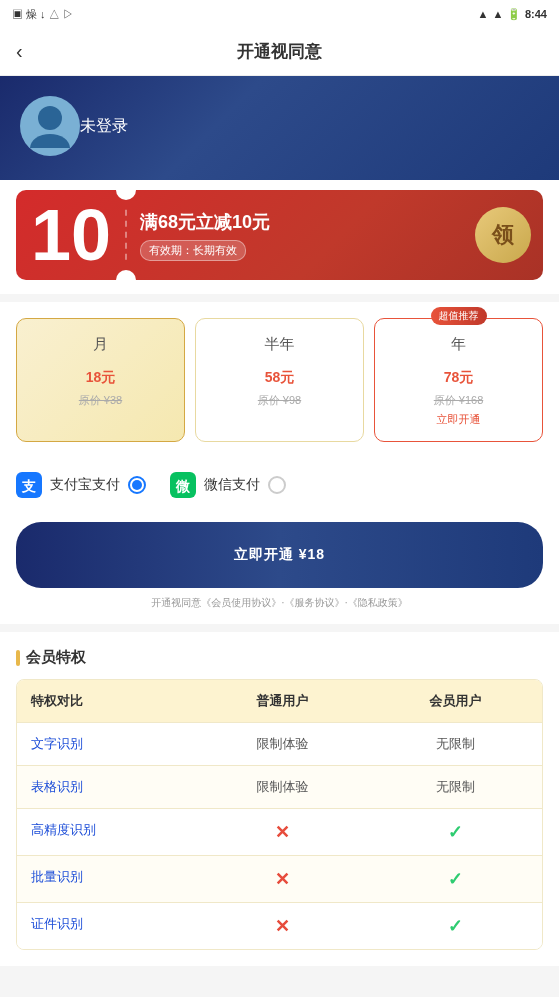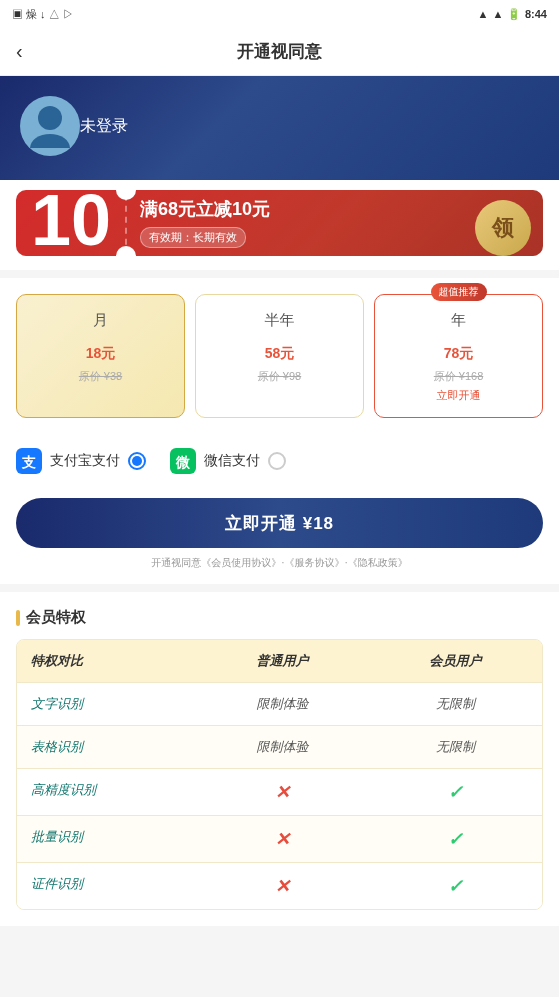--- a/index.html
+++ b/index.html
@@ -71,22 +71,22 @@
 
     
     .coupon-wrap {
       background: #fff;
       padding: 10px 16px 14px;
     }
     .coupon-card {
       background: linear-gradient(135deg, #d42b2b 0%, #c0392b 60%, #a93226 100%);
       border-radius: 10px;
       display: flex;
-      align-items: flex-end;
-      height: 66px;
+      align-items: center;
+      height: 90px;
       overflow: hidden;
       position: relative;
     }
     .coupon-left {
       width: 110px;
       display: flex;
       align-items: center;
       justify-content: center;
       flex-shrink: 0;
       position: relative;
@@ -272,25 +272,25 @@
       background: #1677ff;
     }
 
     
     .cta-section {
       background: #fff;
       padding: 10px 16px 14px;
     }
     .cta-btn {
       width: 100%;
-      height: 50px;
+      height: 66px;
       border-radius: 25px;
       background: linear-gradient(90deg, #1a2a6c, #2d4a8a, #1e3a7a);
       color: #fff;
-      font-size: 17px;
+      font-size: 14px;
       font-weight: 600;
       border: none;
       cursor: pointer;
       letter-spacing: 1px;
     }
     .cta-agreement {
       text-align: center;
       font-size: 10px;
       color: #999;
       margin-top: 8px;
@@ -336,26 +336,25 @@
     }
     .priv-row:not(.header-row):nth-child(even) {
       background: #fff;
     }
     .priv-cell {
       flex: 1;
       padding: 12px 8px;
       text-align: center;
       font-size: 13px;
       color: #555;
-      font-style: italic;
     }
     .priv-cell:first-child {
       text-align: left;
       padding-left: 14px;
-      color: #0f766e;
+      color: #1d4ed8;
     }
     .priv-cell.col-header {
       font-weight: 600;
       color: #333;
     }
     .check-green { color: #2ecc71; font-size: 18px; font-weight: 700; }
     .cross-red { color: #e74c3c; font-size: 18px; font-weight: 700; }
   </style>
 </head>
 <body>

